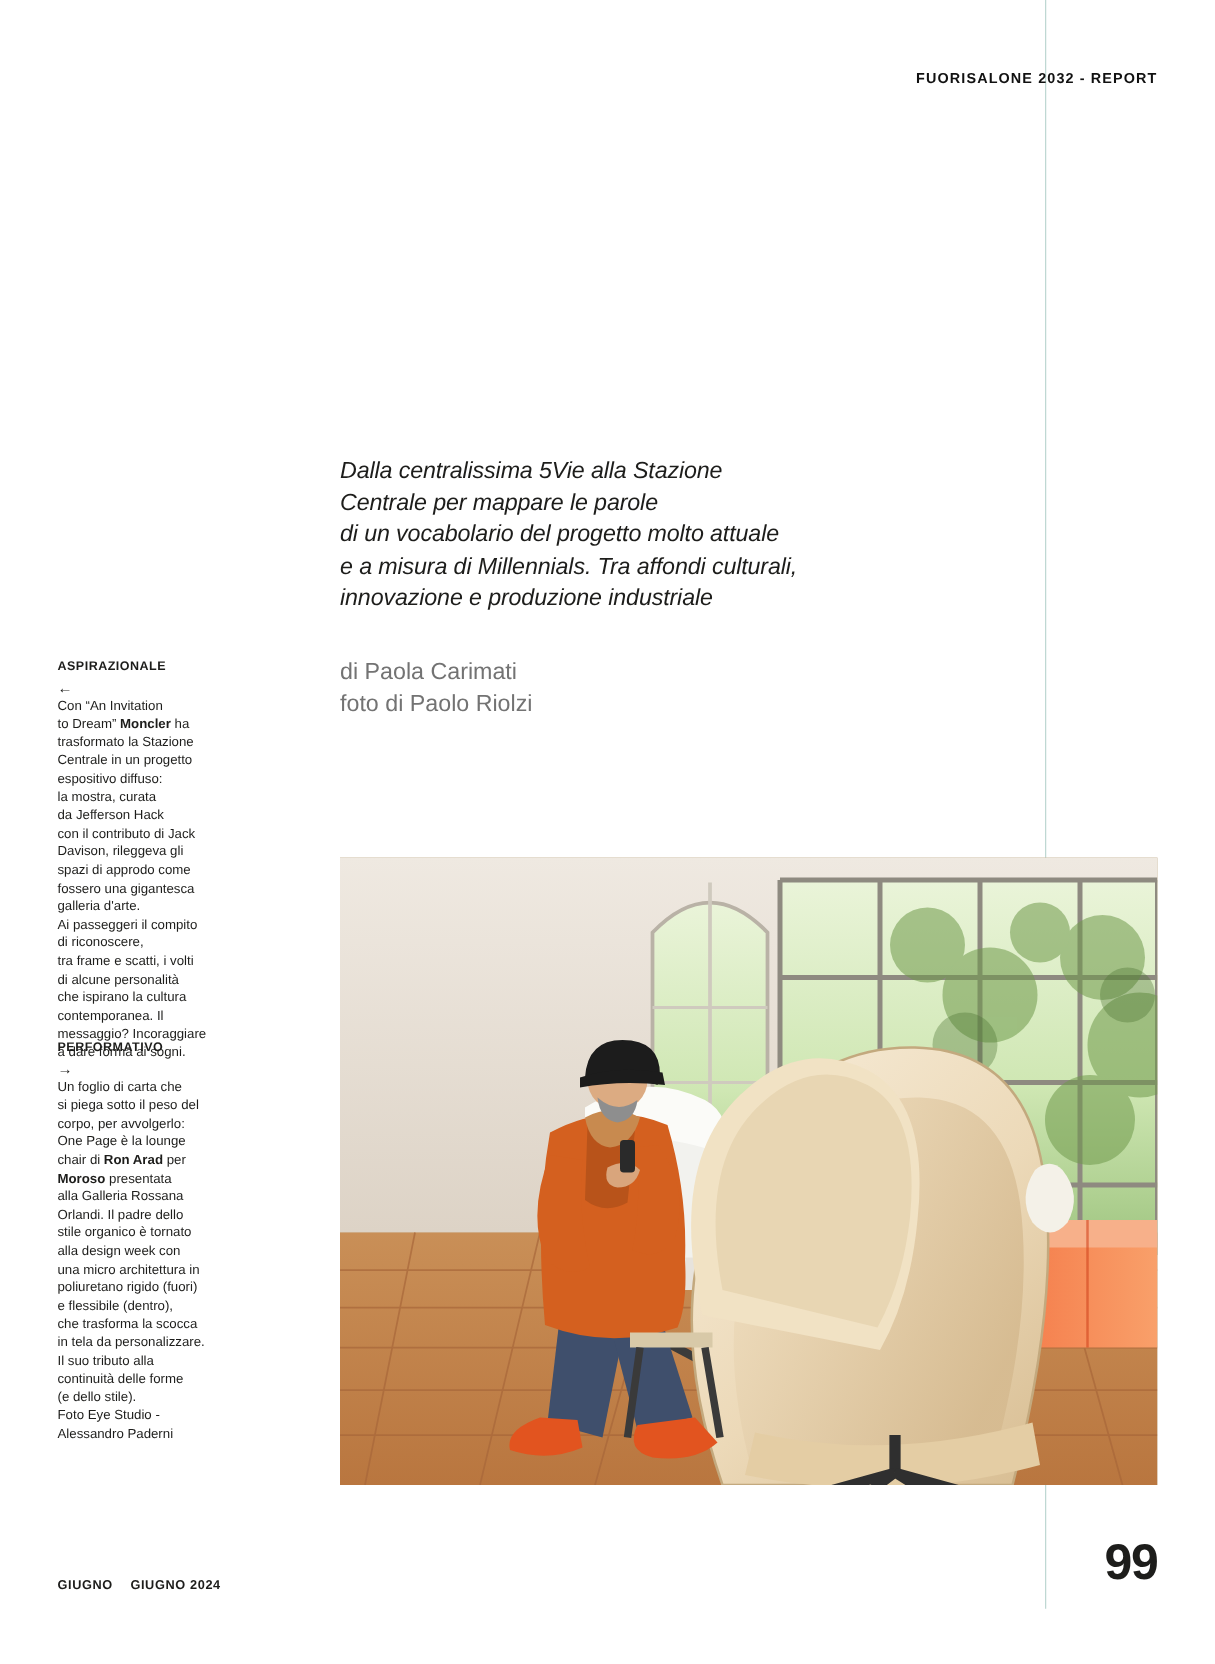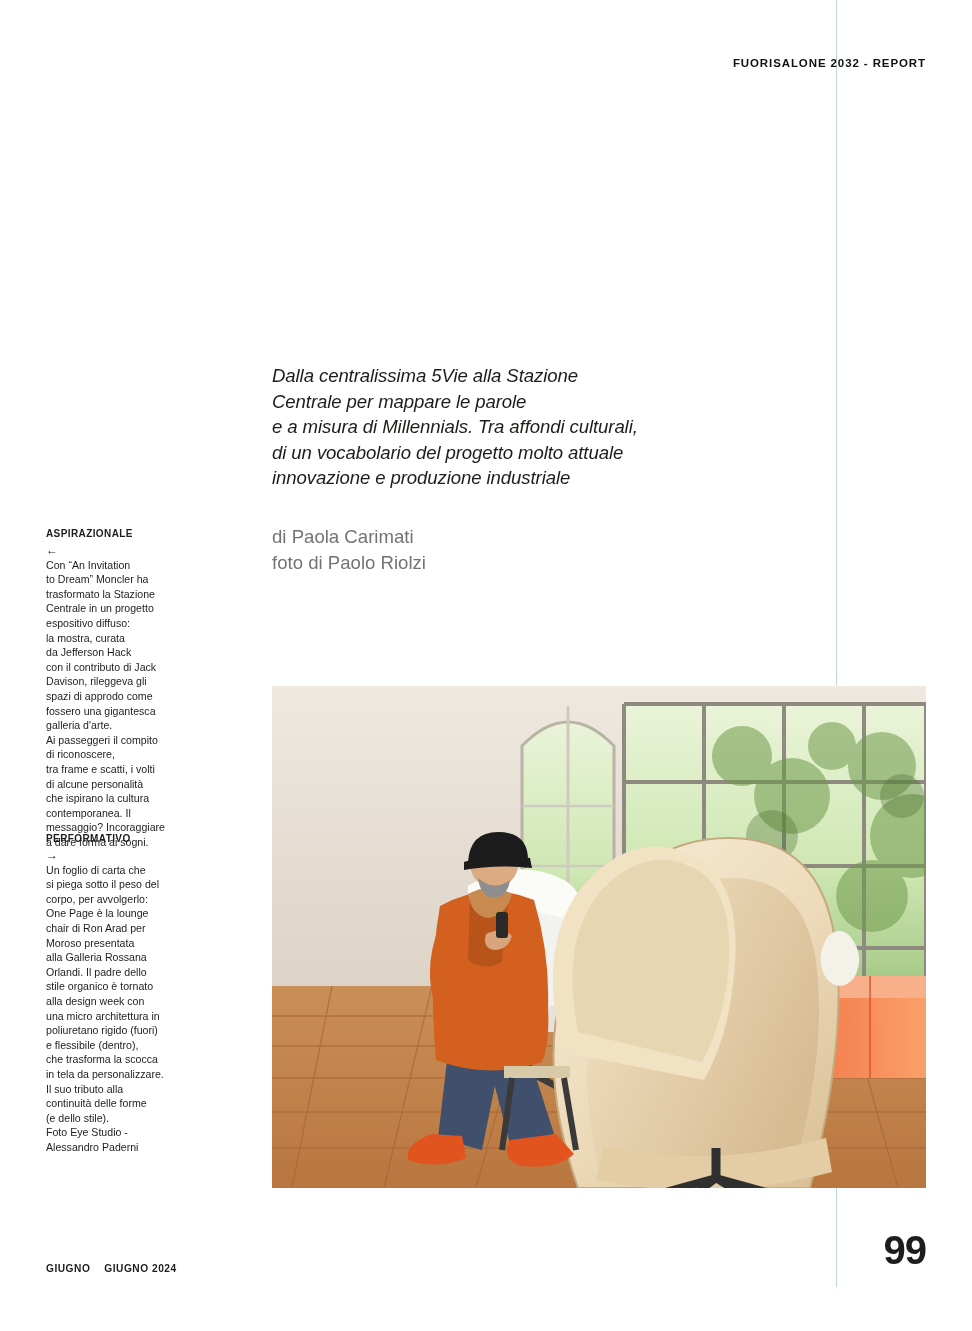--- a/index.html
+++ b/index.html
@@ -92,21 +92,21 @@
     font-weight: bold;
     font-size: 10px;
     letter-spacing: 0.4px;
     margin-bottom: 2px;
   }
   .caption .cap-arrow {
     font-size: 12px;
     line-height: 13px;
     margin-bottom: 1px;
   }
-  .caption .cap-body b { font-weight: normal; }
+  .caption .cap-body b { font-weight: bold; }
   #caption-aspirazionale { top: 527px; }
   #caption-performativo { top: 832px; }
 
   
   .photo {
     position: absolute;
     left: 272px;
     top: 686px;
     width: 654px;
     height: 502px;
@@ -142,22 +142,22 @@
 <div class="page">
 
   <div class="fold-line"></div>
 
   <div class="running-head">FUORISALONE 2032 - REPORT</div>
 
 
   <div class="deck">
     <div>Dalla centralissima 5Vie alla Stazione</div>
     <div>Centrale per mappare le parole</div>
+    <div>di un vocabolario del progetto molto attuale</div>
     <div>e a misura di Millennials. Tra affondi culturali,</div>
-    <div>di un vocabolario del progetto molto attuale</div>
     <div>innovazione e produzione industriale</div>
   </div>
 
   <div class="byline">
     <div>di Paola Carimati</div>
     <div>foto di Paolo Riolzi</div>
   </div>
 
   <div class="caption" id="caption-aspirazionale">
     <div class="cap-title">ASPIRAZIONALE</div>

